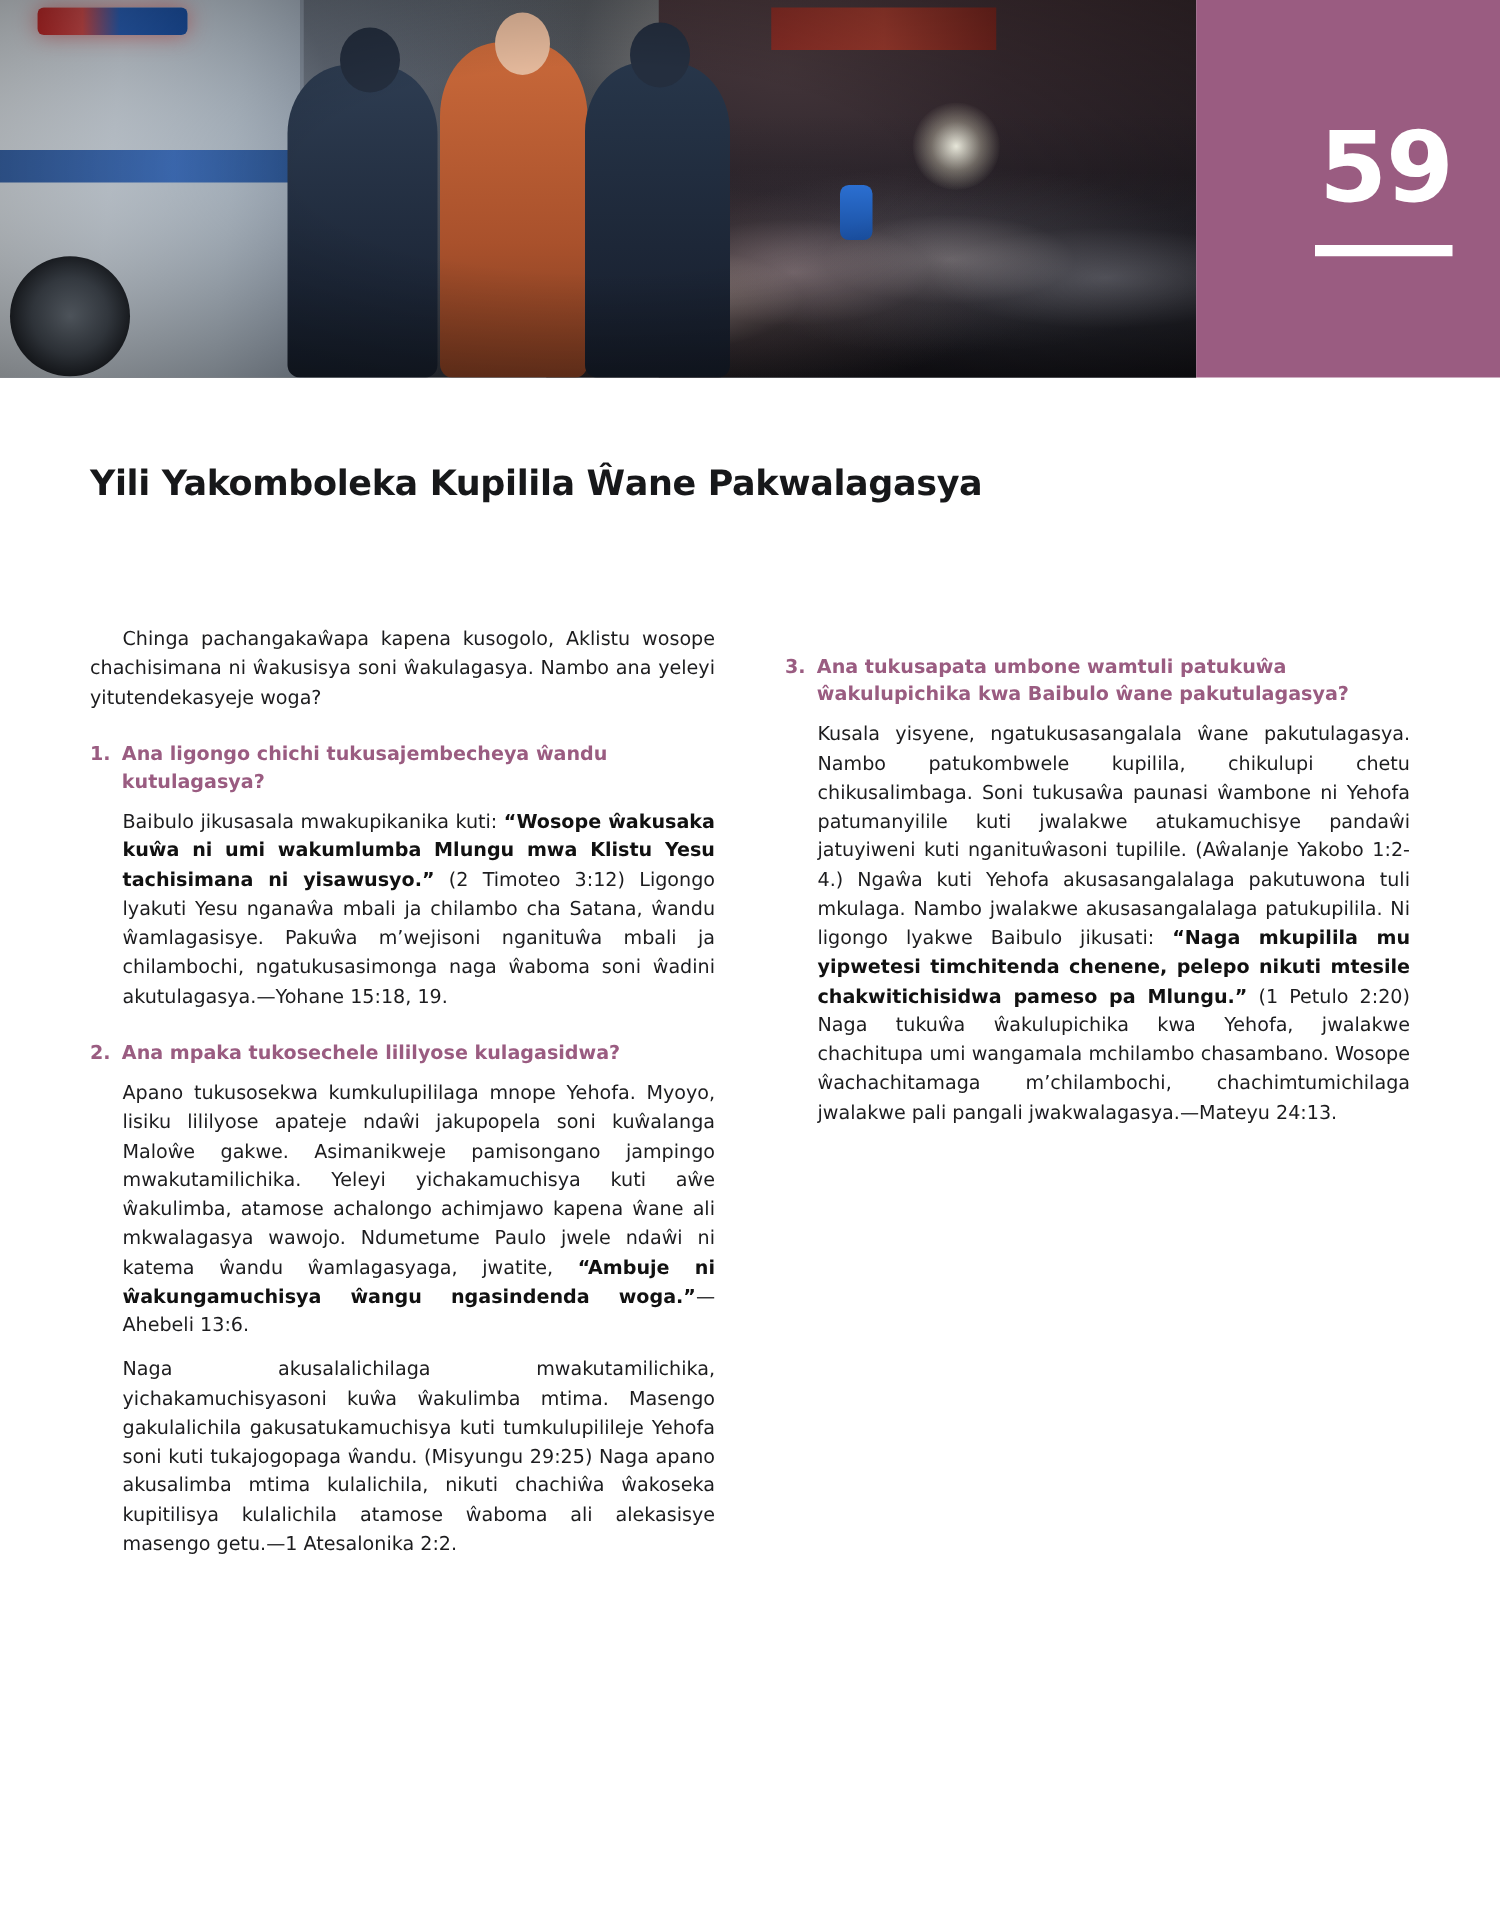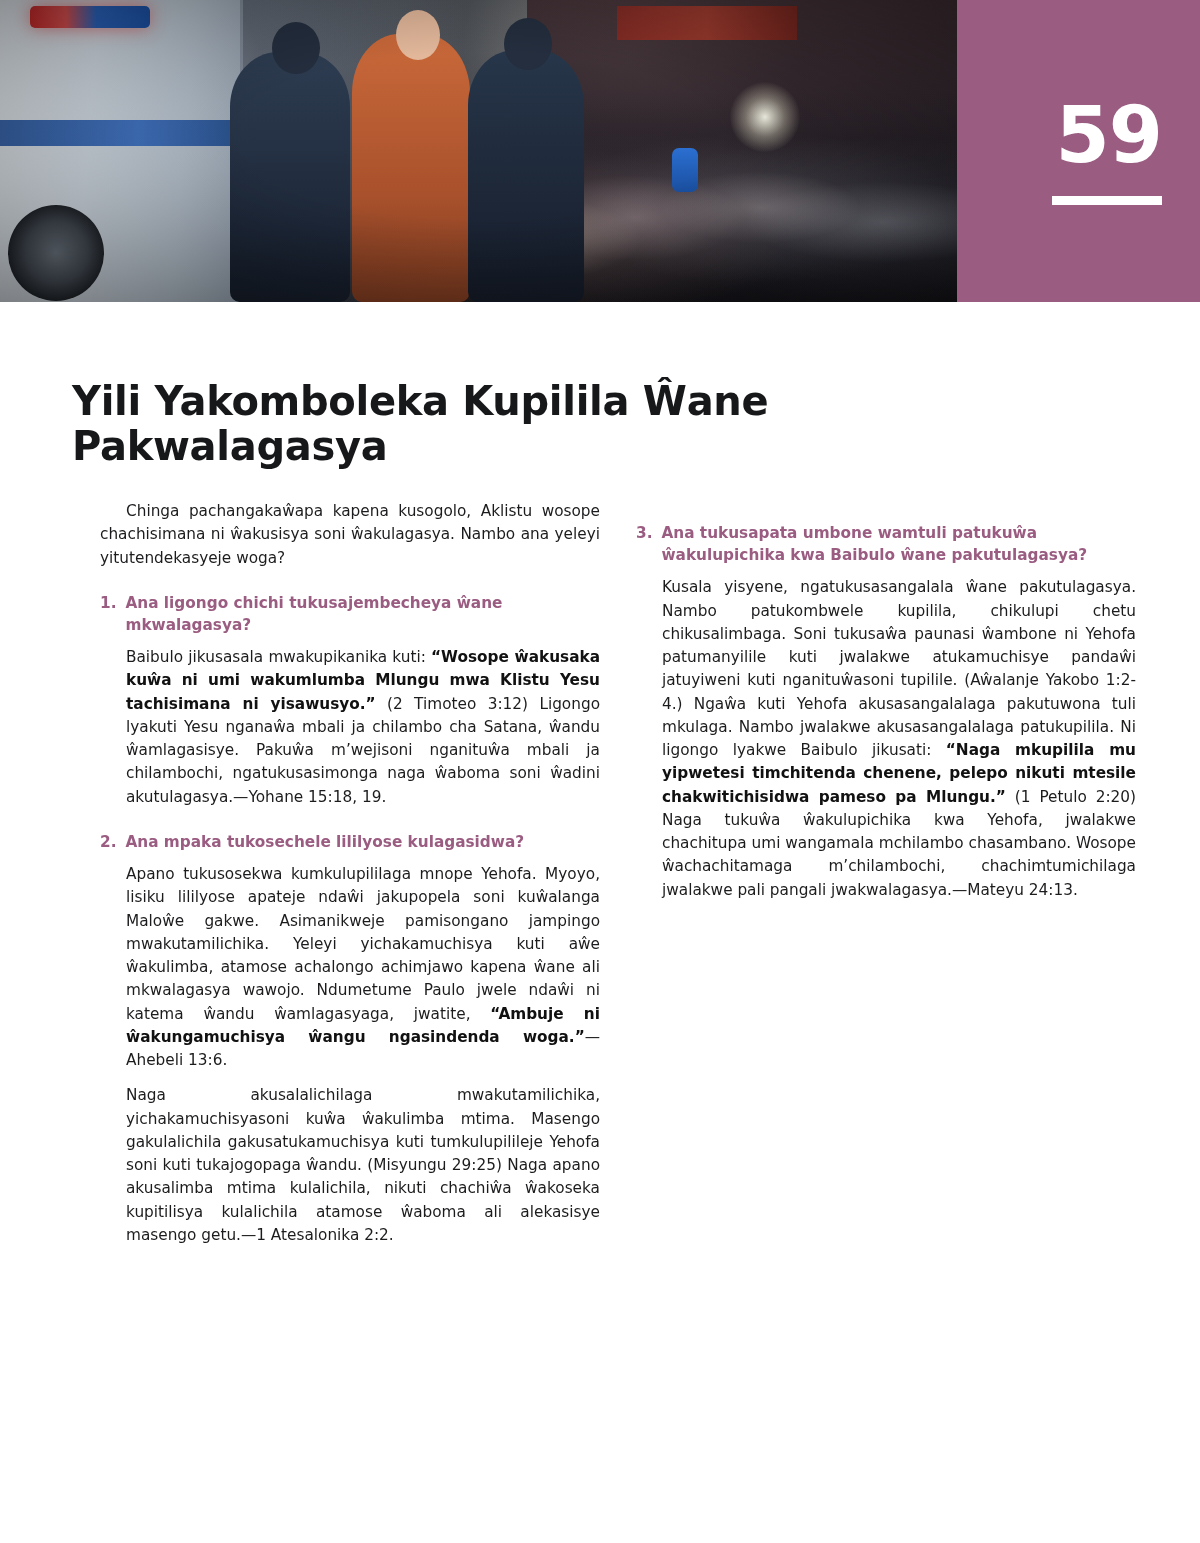--- a/index.html
+++ b/index.html
@@ -156,36 +156,35 @@
     height: 9px;
     background: #ffffff;
   }
 
   
   .title {
     position: absolute;
     left: 72px;
     top: 352px;
     width: 1000px;
-    font-size: 40px;
+    font-size: 28px;
     line-height: 1.14;
     font-weight: 700;
     color: #17181a;
     letter-spacing: -0.3px;
   }
 
   
   .columns {
     position: absolute;
     top: 500px;
     left: 72px;
     width: 1056px;
     display: flex;
-    gap: 36px;
-    margin-left: 28px;
+    gap: 56px;
   }
   .col {
     width: 500px;
   }
   p {
     margin: 0 0 2px 0;
     font-size: 15.3px;
     line-height: 1.52;
     text-align: justify;
     color: #1c1c1e;
@@ -241,21 +240,21 @@
 <h1 class="title">Yili Yakomboleka Kupilila Ŵane Pakwalagasya</h1>
 
 <div class="columns">
 
   <div class="col">
 
     <p class="body-indent">Chinga pachangakaŵapa kapena kusogolo, Aklistu wosope chachisimana ni ŵakusisya soni ŵakulagasya. Nambo ana yeleyi yitutendekasyeje woga?</p>
 
     <div class="q">
       <span class="qnum">1.</span>
-      <span class="qtext">Ana ligongo chichi tukusajembecheya ŵane mkwalagasya?</span>
+      <span class="qtext">Ana ligongo chichi tukusajembecheya ŵandu kutulagasya?</span>
     </div>
     <div class="ans">
       <p>
         <span>Baibulo jikusasala mwakupikanika kuti: </span><b>“Wosope ŵakusaka kuŵa ni umi wakumlumba Mlungu mwa Klistu Yesu tachisimana ni yisawusyo.”</b><span> (2 Timoteo 3:12) Ligongo lyakuti Yesu nganaŵa mbali ja chilambo cha Satana, ŵandu ŵamlagasisye. Pakuŵa m’wejisoni nganituŵa mbali ja chilambochi, ngatukusasimonga naga ŵaboma soni ŵadini akutulagasya.—Yohane 15:18, 19.</span>
       </p>
     </div>
 
     <div class="q">
       <span class="qnum">2.</span>
       <span class="qtext">Ana mpaka tukosechele lililyose kulagasidwa?</span>

